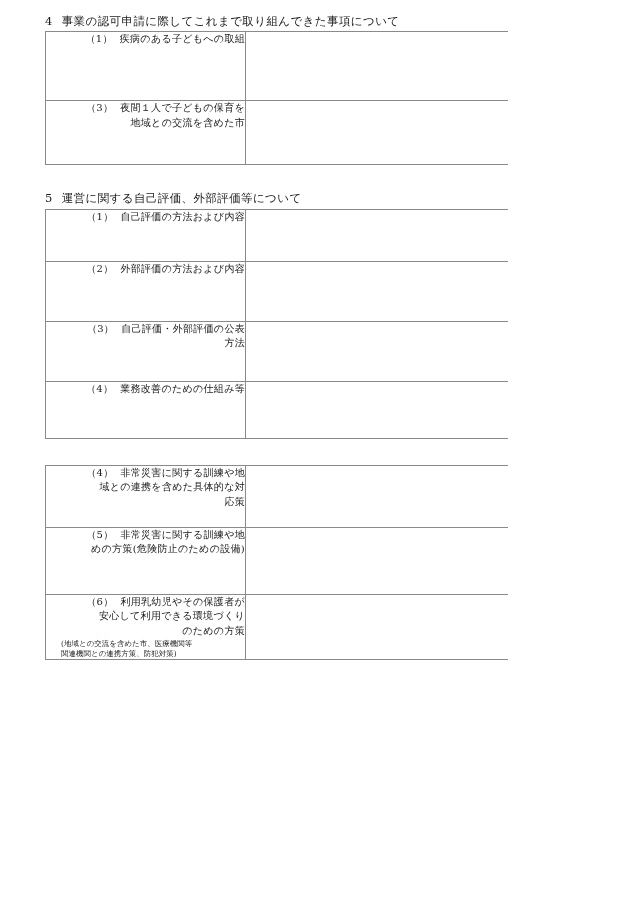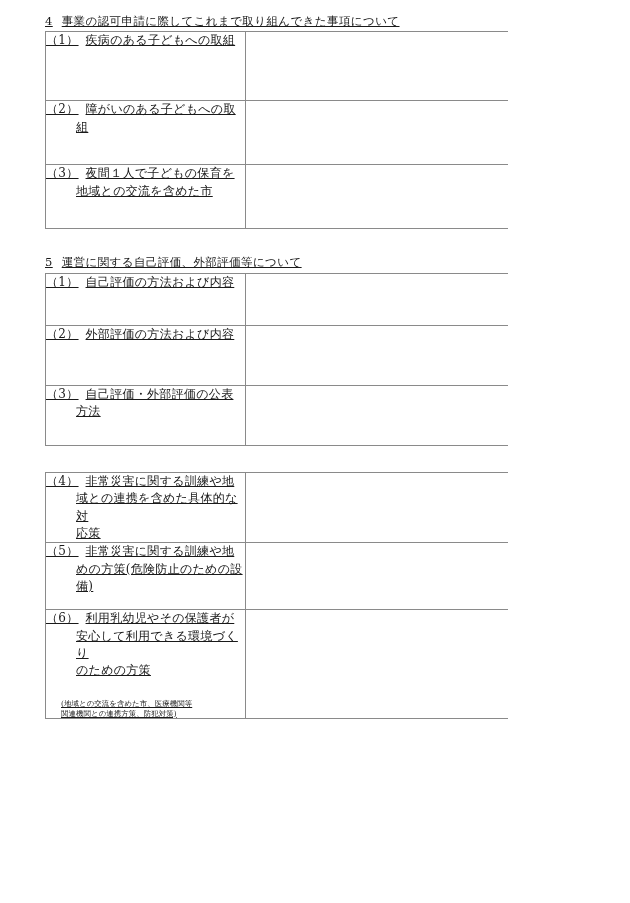--- a/index.html
+++ b/index.html
@@ -14,21 +14,20 @@
     color: #1a1a1a;
     -webkit-font-smoothing: antialiased;
   }
   .page {
     position: relative;
     width: 508px;
     height: 903px;
     box-sizing: border-box;
     padding: 0;
     overflow: hidden;
-    text-decoration: underline;
   }
 
   .section {
     margin: 0 0 0 0;
   }
 
   .section-heading {
     font-size: 11.5px;
     line-height: 1.25;
     letter-spacing: 0.4px;
@@ -53,36 +52,37 @@
   }
   td.label-cell {
     width: 199px;
     padding: 5px 3px 4px 5px;
   }
   td.answer-cell {
     width: 337px;
   }
 
   .item-line {
-    font-size: 12px;
+    font-size: 10px;
     line-height: 1.45;
     letter-spacing: 0.3px;
     text-indent: -30px;
     padding-left: 30px;
     white-space: pre-wrap;
+    text-align: right;
   }
   .item-line .no {
     margin-right: 7px;
   }
   .item-note {
     font-size: 7.4px;
     line-height: 1.3;
     letter-spacing: 0.1px;
     padding-left: 15px;
-    margin-top: 19px;
+    margin-top: 1px;
     white-space: pre-wrap;
   }
 
   
   td.answer-cell.choices {
     padding: 5px 0 4px 0;
   }
   .choice-row {
     display: flex;
     align-items: center;
@@ -125,27 +125,20 @@
     <table class="form-table">
       <tbody>
         <tr>
           <td class="label-cell" style="height:68px">
             <div class="item-line"><span class="no">（1）</span><span>疾病のある子どもへの取組</span></div>
           </td>
           <td class="answer-cell"></td>
         </tr>
         <tr>
           <td class="label-cell" style="height:63px">
-            <div class="item-line"><span class="no">（2）</span><span>障がいのある子どもへの取
-組</span></div>
-          </td>
-          <td class="answer-cell"></td>
-        </tr>
-        <tr>
-          <td class="label-cell" style="height:63px">
             <div class="item-line"><span class="no">（3）</span><span>夜間１人で子どもの保育を
 地域との交流を含めた市</span></div>
           </td>
           <td class="answer-cell"></td>
         </tr>
       </tbody>
     </table>
   </div>
 
   <div class="gap-lg"></div>
@@ -168,20 +161,26 @@
           </td>
           <td class="answer-cell"></td>
         </tr>
         <tr>
           <td class="label-cell" style="height:59px">
             <div class="item-line"><span class="no">（3）</span><span>自己評価・外部評価の公表
 方法</span></div>
           </td>
           <td class="answer-cell"></td>
         </tr>
+        <tr>
+          <td class="label-cell" style="height:56px">
+            <div class="item-line"><span class="no">（4）</span><span>業務改善のための仕組み等</span></div>
+          </td>
+          <td class="answer-cell"></td>
+        </tr>
       </tbody>
     </table>
   </div>
 
   <div class="gap-lg"></div>
 
   <div class="section">
     <table class="form-table">
       <tbody>
 

